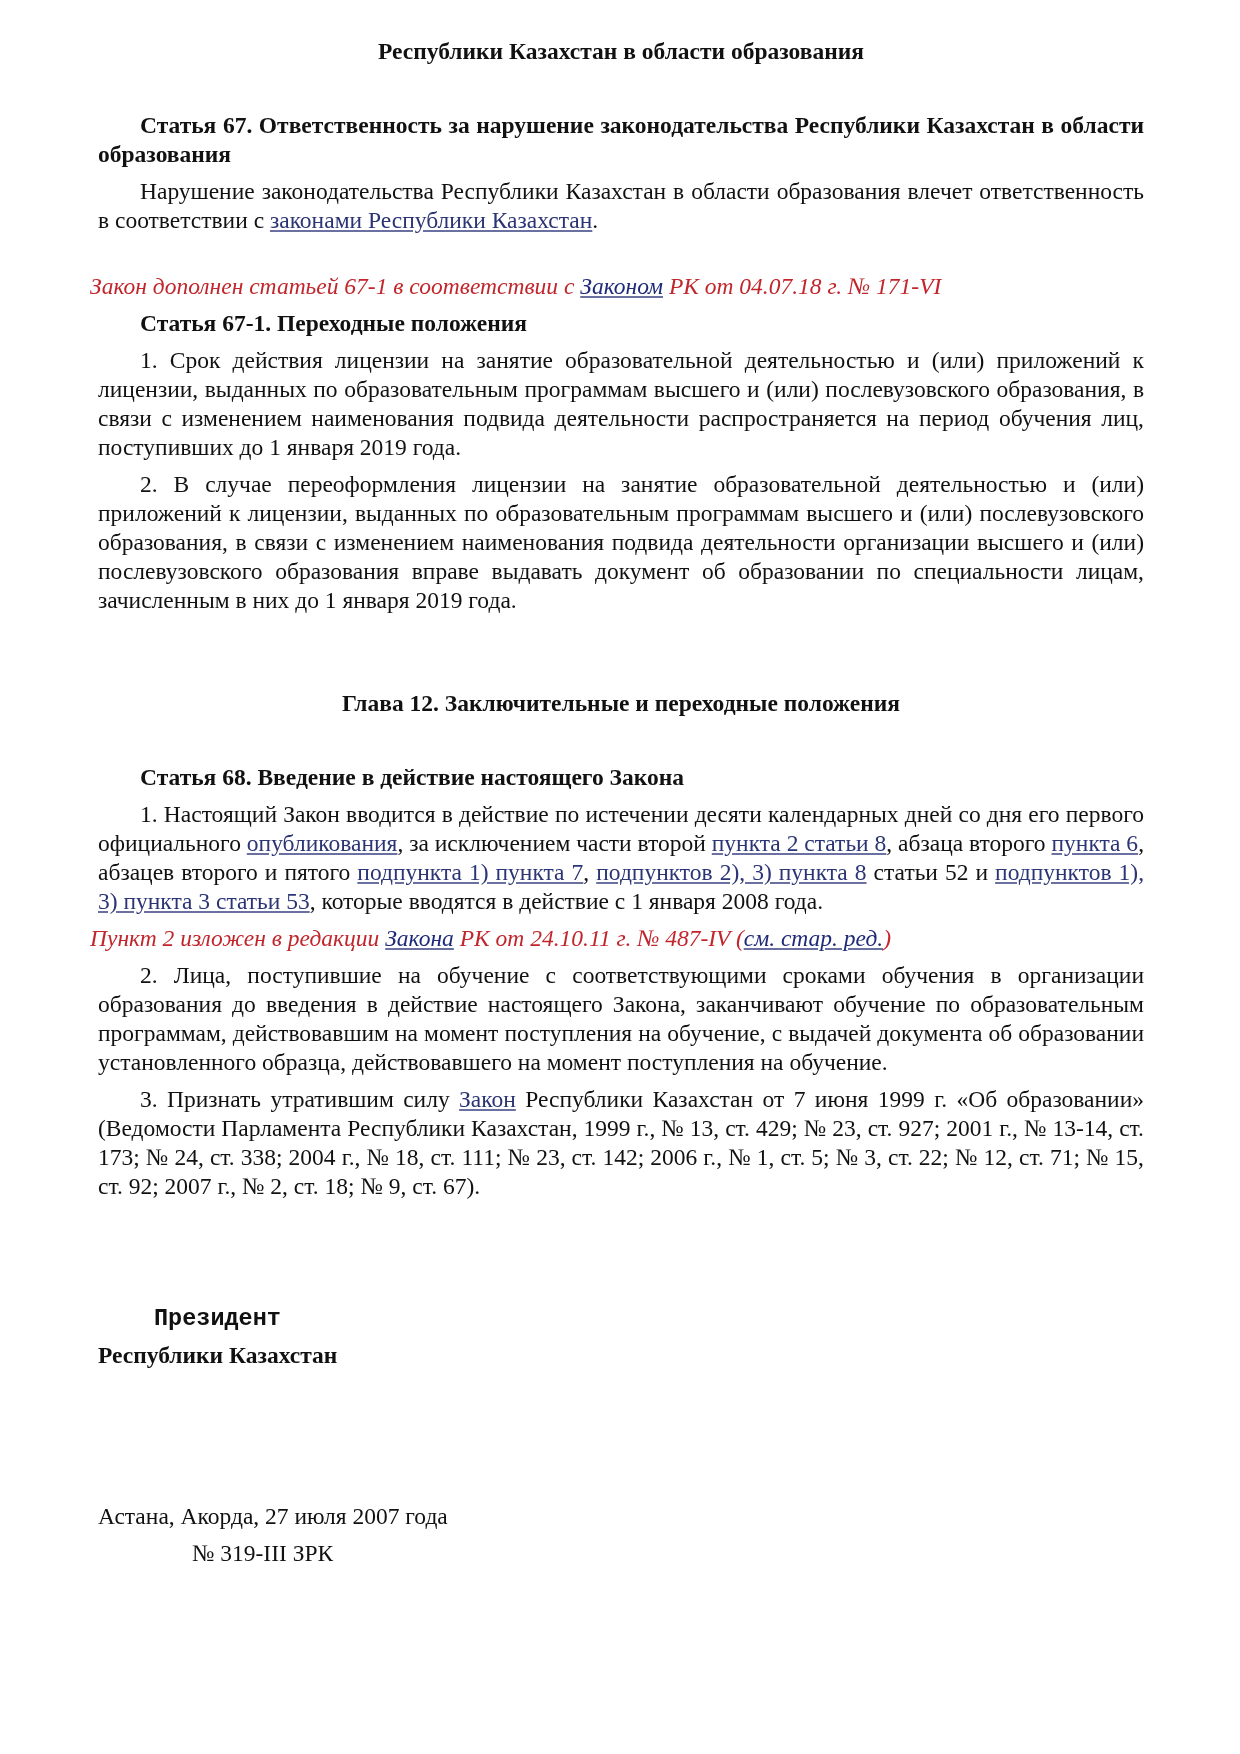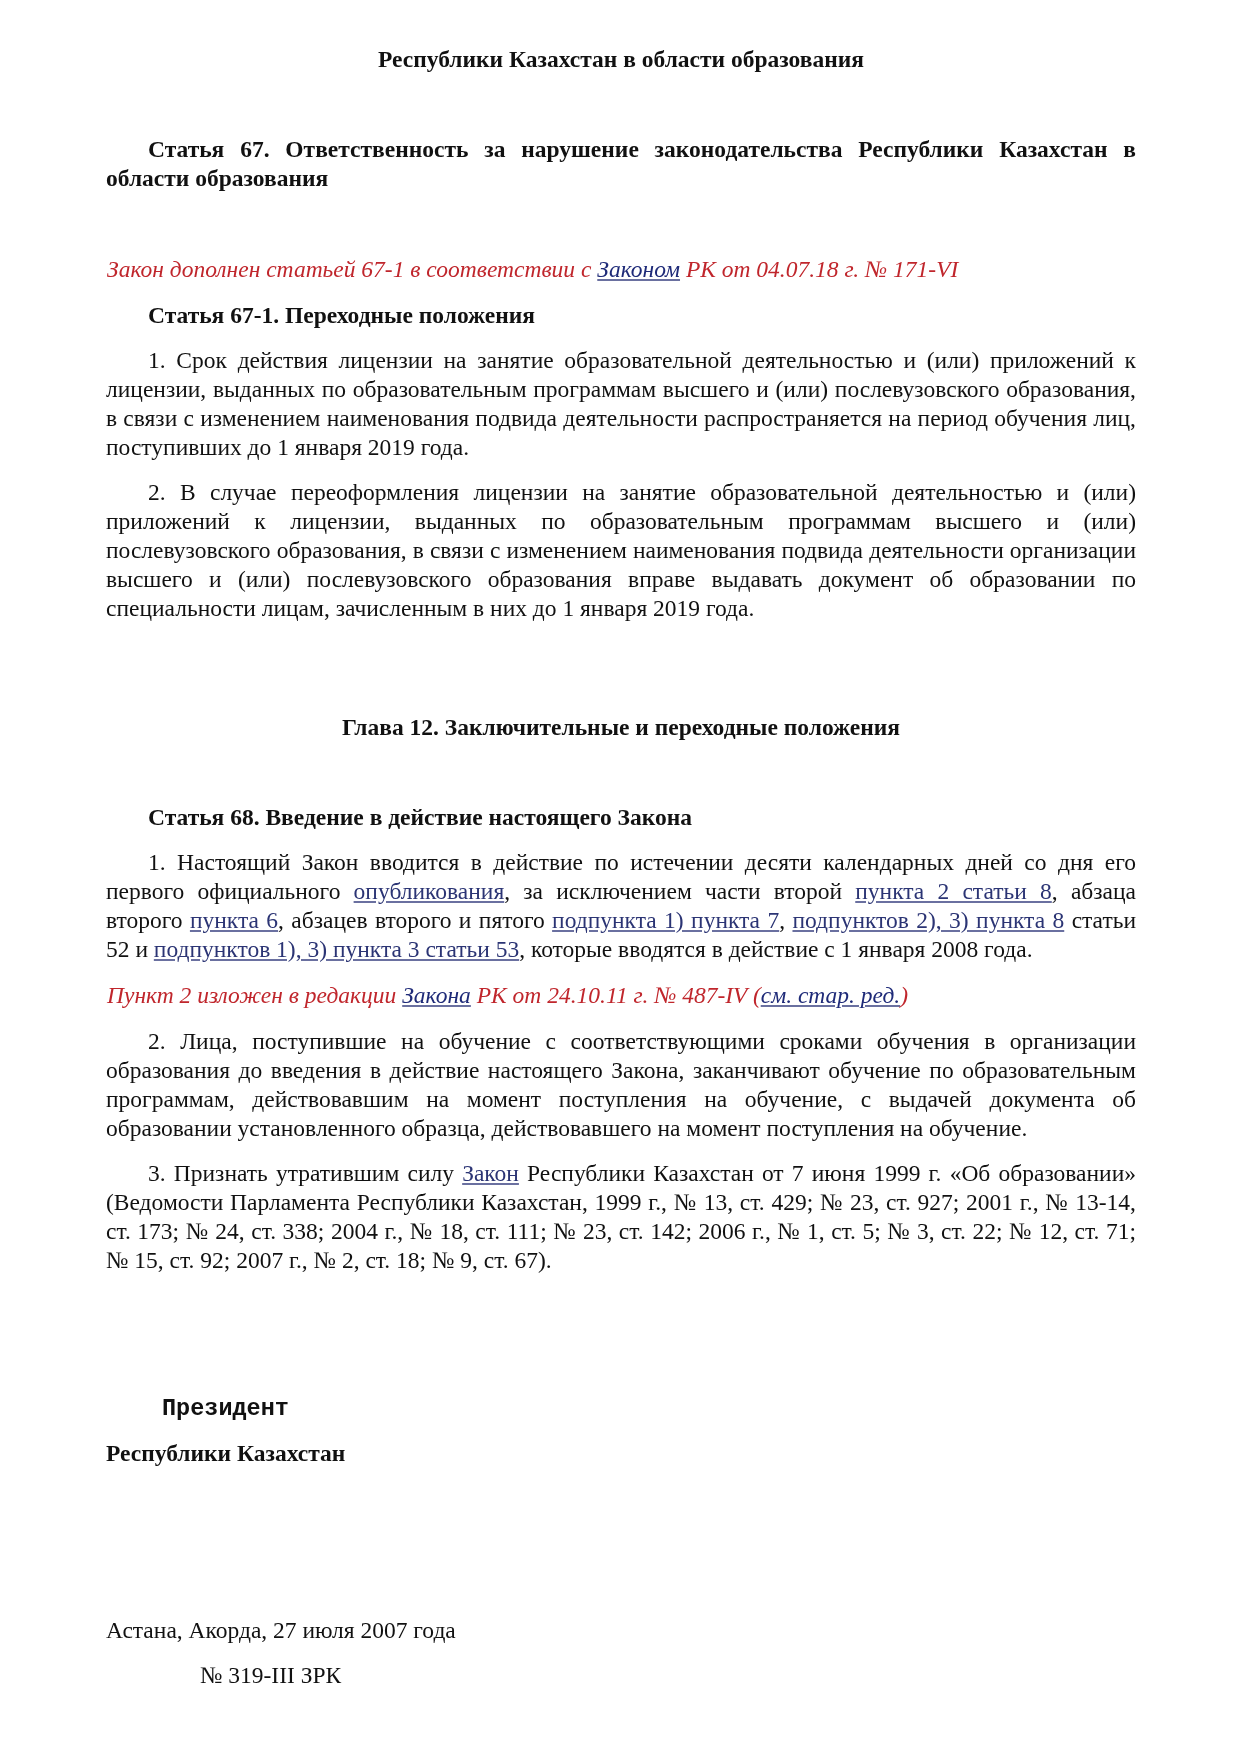--- a/index.html
+++ b/index.html
@@ -17,29 +17,29 @@
     }
     .page {
       position: absolute;
       left: 90px;
       top: 29px;
       width: 1062px;
       font-size: 23.5px;
       line-height: 29px;
     }
     .p {
-      margin: 16px;
+      margin: 8px;
       text-align: justify;
       text-indent: 42px;
     }
     .noindent { text-indent: 0; }
     .center { text-align: center; text-indent: 0; }
     .bold { font-weight: bold; }
     .note {
-      margin: 17px;
+      margin: 0;
       font-style: italic;
       color: #c0262c;
       text-indent: 0;
       text-align: left;
     }
     .link {
       color: #2b3474;
       text-decoration: underline;
       text-decoration-color: #6a70a0;
       cursor: pointer;
@@ -54,20 +54,21 @@
   </style>
 </head>
 <body>
 
 <div class="page">
 
   <p class="p center bold">Республики Казахстан в области образования</p>
   <div class="gap1"></div>
 
   <p class="p bold">Статья 67. Ответственность за нарушение законодательства Республики Казахстан в области образования</p>
+  <p class="p"><span>Нарушение законодательства Республики Казахстан в области образования влечет ответственность в соответствии с </span><a class="link">законами Республики Казахстан</a><span>.</span></p>
   <div class="gap1"></div>
 
   <p class="note"><span>Закон дополнен статьей 67-1 в соответствии с </span><a class="link">Законом</a><span> РК от 04.07.18 г. № 171-VI</span></p>
 
   <p class="p bold">Статья 67-1. Переходные положения</p>
   <p class="p">1. Срок действия лицензии на занятие образовательной деятельностью и (или) приложений к лицензии, выданных по образовательным программам высшего и (или) послевузовского образования, в связи с изменением наименования подвида деятельности распространяется на период обучения лиц, поступивших до 1 января 2019 года.</p>
   <p class="p">2. В случае переоформления лицензии на занятие образовательной деятельностью и (или) приложений к лицензии, выданных по образовательным программам высшего и (или) послевузовского образования, в связи с изменением наименования подвида деятельности организации высшего и (или) послевузовского образования вправе выдавать документ об образовании по специальности лицам, зачисленным в них до 1 января 2019 года.</p>
   <div class="gap2"></div>
 
   <p class="p center bold">Глава 12. Заключительные и переходные положения</p>

